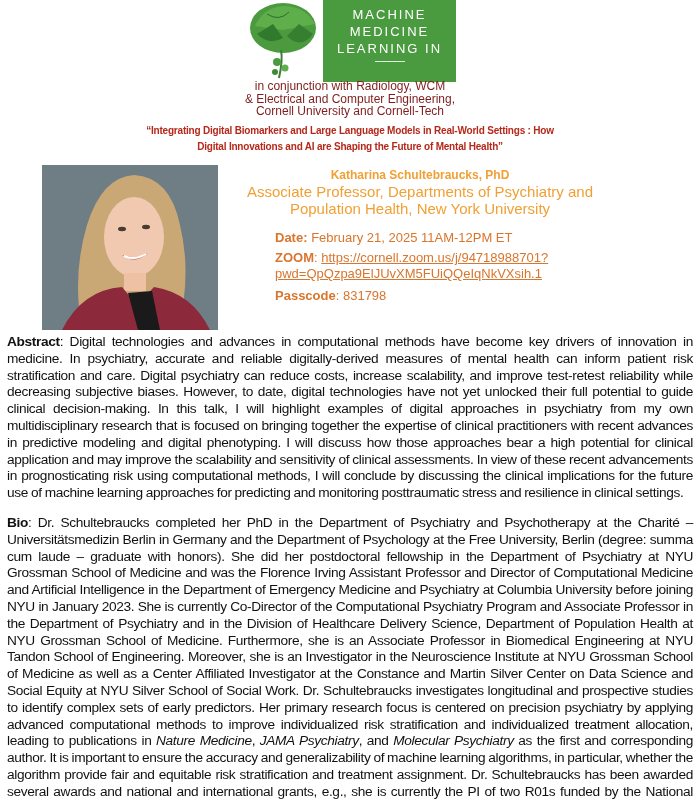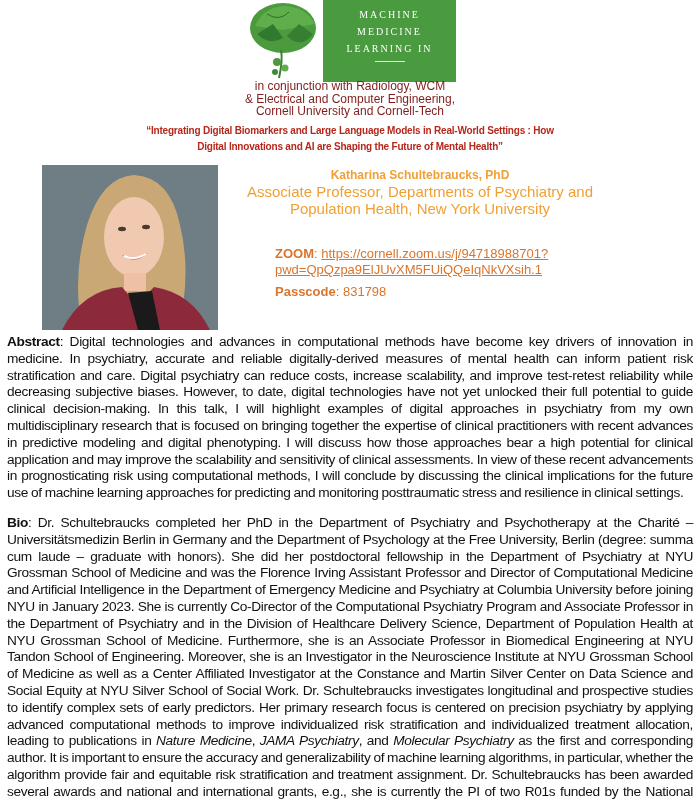--- a/index.html
+++ b/index.html
@@ -1,20 +1,20 @@
 <!DOCTYPE html>
 <html><head>
 <meta charset="utf-8">
 <style>
   html, body { margin:0; padding:0; background:#ffffff; }
   body { width:700px; height:800px; overflow:hidden; position:relative; font-family:"Liberation Sans", sans-serif; color:#111; }
   .logo { position:absolute; left:243px; top:0; width:213px; height:82px; display:flex; }
   .logo-art { width:80px; height:82px; background:#ffffff; position:relative; overflow:hidden; }
   .logo-panel { flex:1; background:#4a9a3f; color:#ffffff; text-align:center; position:relative; }
-  .logo-panel .l1 { font-family:Liberation Serif, serif; font-size:10px; letter-spacing:2px; line-height:17px; margin-top:6px; }
+  .logo-panel .l1 { font-family:Liberation Sans, sans-serif; font-size:13px; letter-spacing:2px; line-height:17px; margin-top:6px; }
   .logo-panel .rule { width:30px; height:1px; background:#dfeedd; margin:4px auto 3px; }
   .logo-panel .tag { font-family:"DejaVu Sans", sans-serif; font-size:8.6px; letter-spacing:0.6px; white-space:nowrap;margin-top:22px; }
   .affil { position:absolute; left:200px; width:300px; top:80px; text-align:center; color:#7f1d1d; font-size:12px; line-height:12.5px; }
   .title { position:absolute; left:0; width:700px; top:123px; text-align:center; color:#b5281b; font-weight:bold; font-size:10px; line-height:16px; letter-spacing:-0.2px; }
   .photo { position:absolute; left:42px; top:165px; width:176px; height:165px; background:#6e7c84; overflow:hidden; }
   .speaker { position:absolute; left:232px; width:376px; top:167px; text-align:center; color:#f0a034; }
   .speaker .name { font-weight:bold; font-size:12px; line-height:16px; }
   .speaker .role { font-size:15px; line-height:17px;text-align:center; }
   .details { position:absolute; left:275px; top:230px; color:#d9752c; font-size:13px; line-height:16px; }
   .details b { font-weight:bold; }
@@ -87,21 +87,24 @@
   </svg>
 </div>
 
 <div class="speaker">
   <div class="name">Katharina Schultebraucks, PhD</div>
   <div class="role">Associate Professor, Departments of Psychiatry and</div>
   <div class="role">Population Health, New York University</div>
 </div>
 
 <div class="details">
-  <p class="row" style="margin-top:16px">
+  <p class="row">
+    <b>Date:</b><span> February 21, 2025 11AM-12PM ET</span>
+  </p>
+  <p class="row" style="margin-top:4px">
     <b>ZOOM</b><span>: </span><a href="#"><span>https://cornell.zoom.us/j/94718988701?</span><br><span>pwd=QpQzpa9ElJUvXM5FUiQQeIqNkVXsih.1</span></a>
   </p>
   <p class="row" style="margin-top:6px">
     <b>Passcode</b><span>: </span><span>831798</span>
   </p>
 </div>
 
 <div class="body-text abstract">
   <b>Abstract</b><span>: Digital technologies and advances in computational methods have become key drivers of innovation in medicine. In psychiatry, accurate and reliable digitally-derived measures of mental health can inform patient risk stratification and care. Digital psychiatry can reduce costs, increase scalability, and improve test-retest reliability while decreasing subjective biases. However, to date, digital technologies have not yet unlocked their full potential to guide clinical decision-making. In this talk, I will highlight examples of digital approaches in psychiatry from my own multidisciplinary research that is focused on bringing together the expertise of clinical practitioners with recent advances in predictive modeling and digital phenotyping.  I will discuss how those approaches bear a high potential for clinical application and may improve the scalability and sensitivity of clinical assessments. In view of these recent advancements in prognosticating risk using computational methods, I will conclude by discussing the clinical implications for the future use of machine learning approaches for predicting and monitoring posttraumatic stress and resilience in clinical settings.</span>
 </div>

